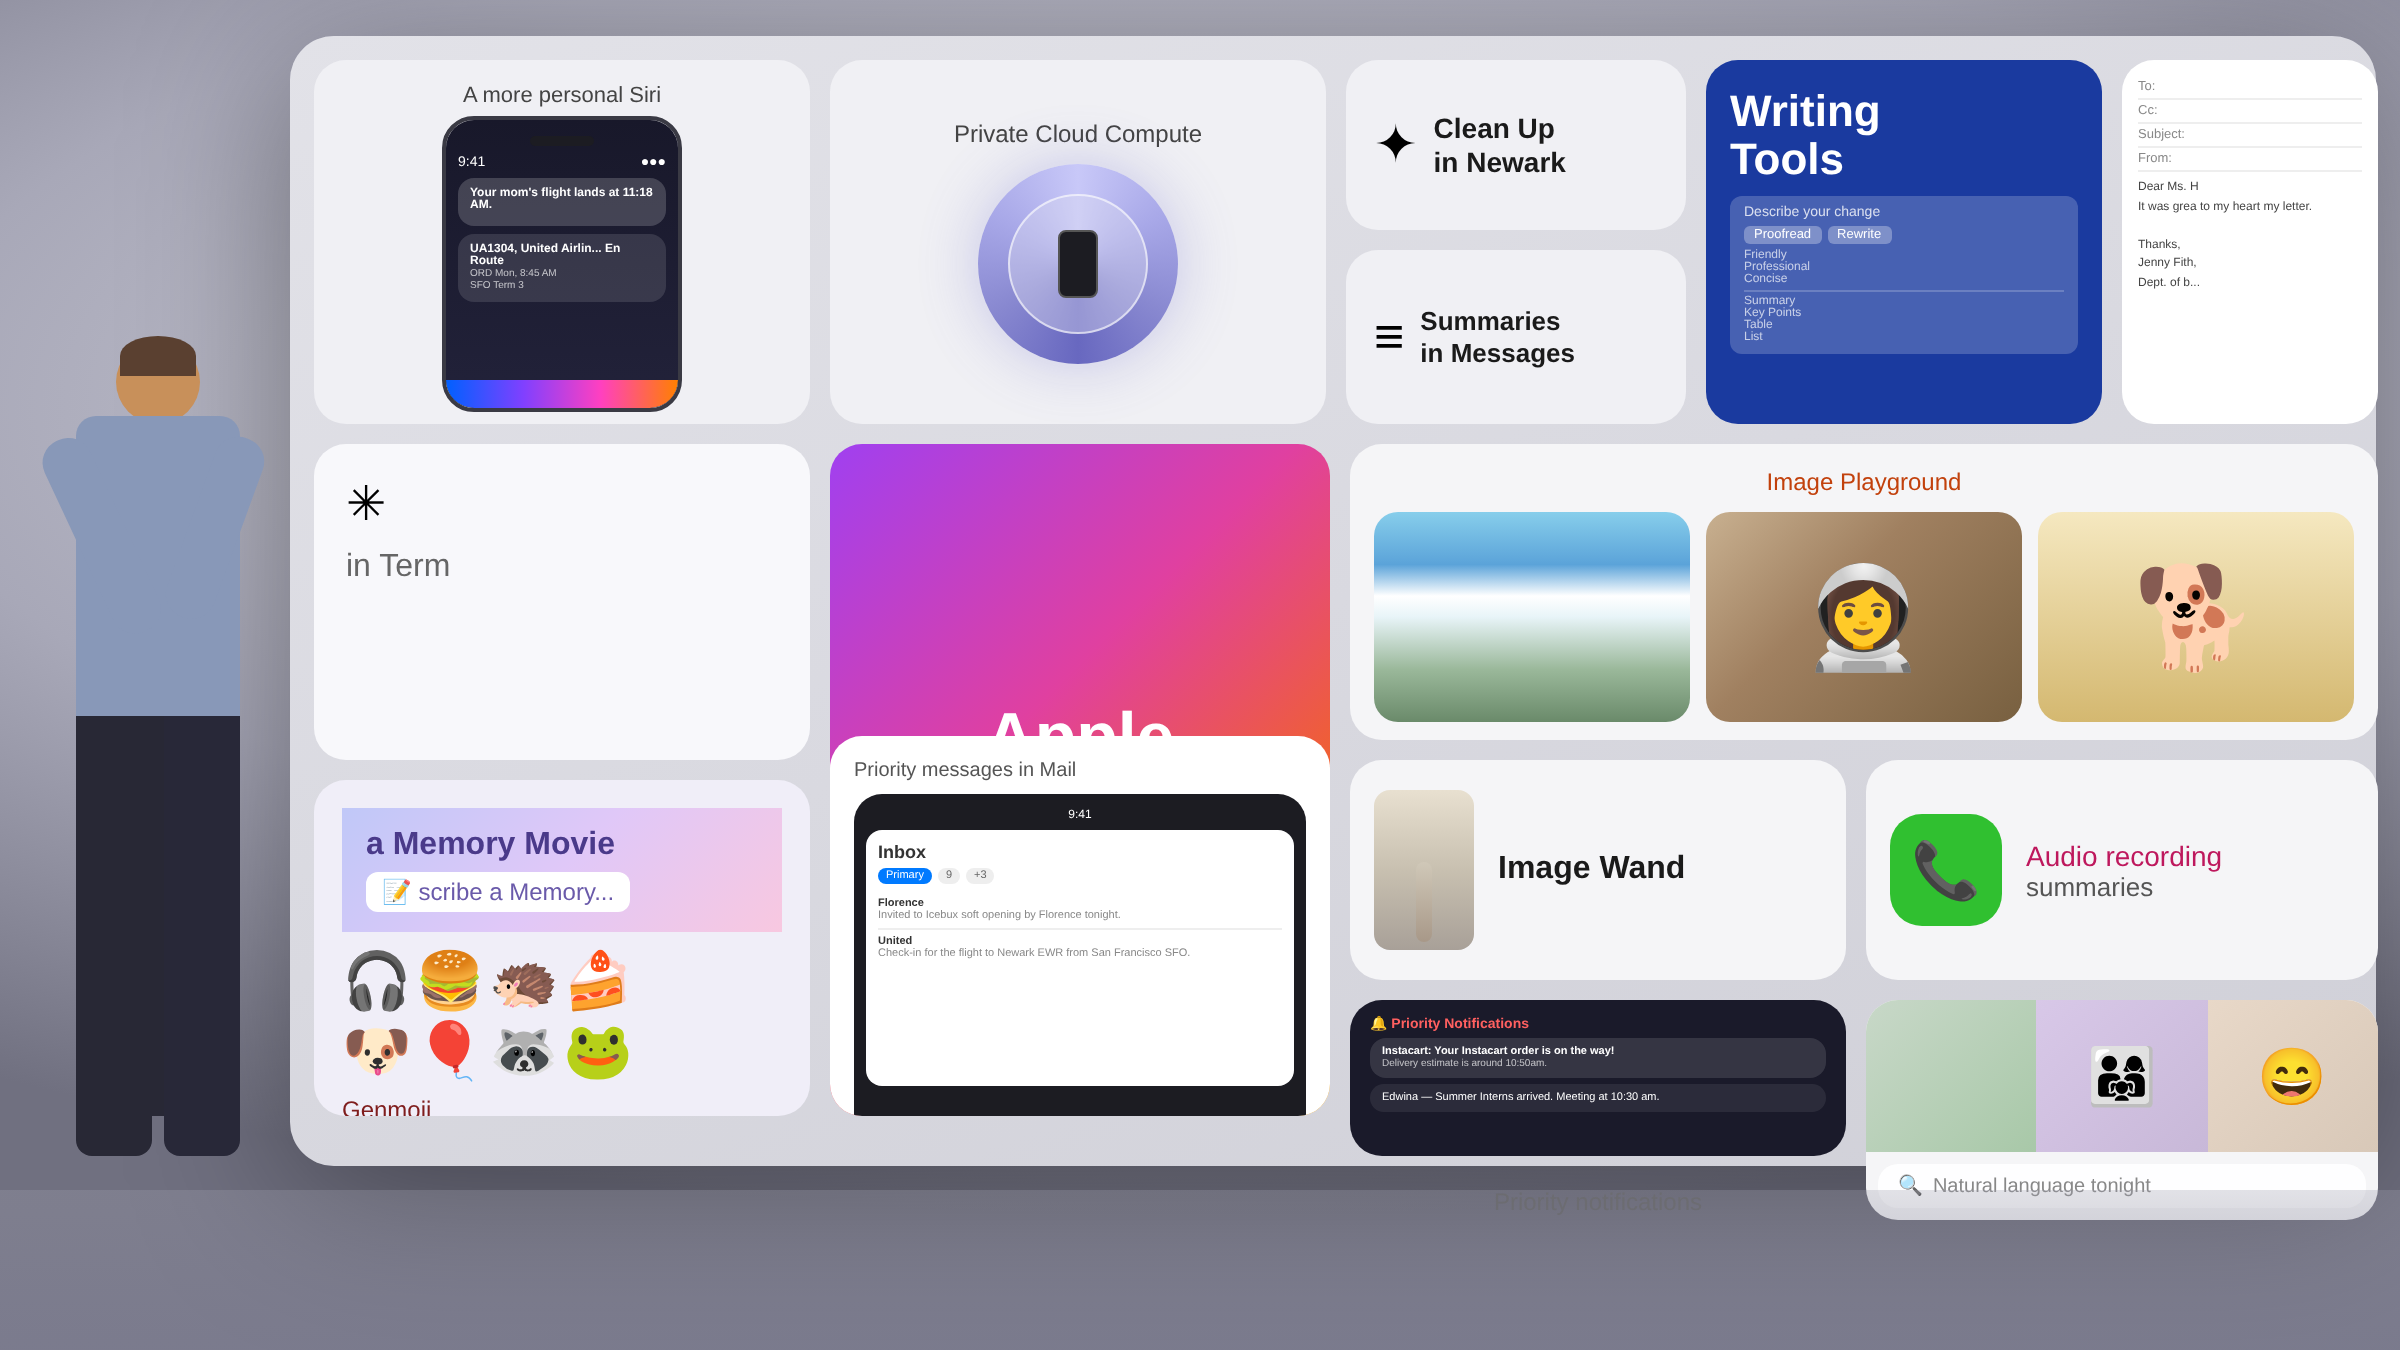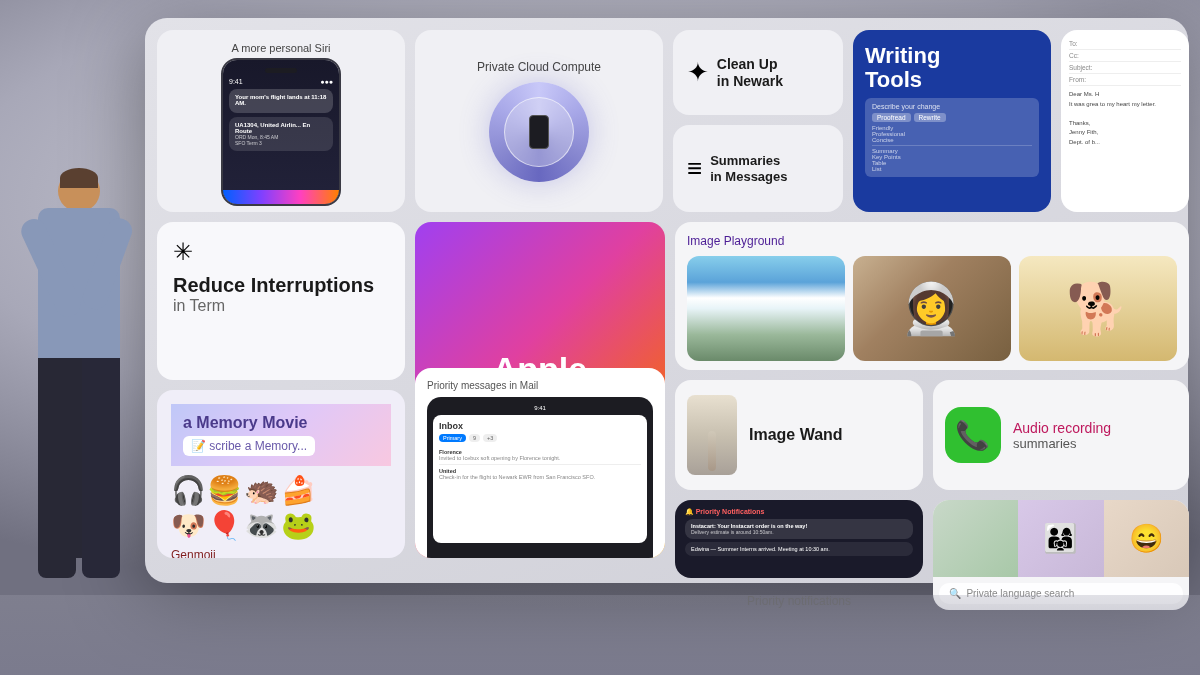--- a/index.html
+++ b/index.html
@@ -219,21 +219,20 @@
 
     <div style="
       position: absolute;
       left: 12px; top: 204px;
       width: 248px; height: 158px;
       background: #f8f8fb;
       border-radius: 16px;
       padding: 16px;
     ">
       <div style="font-size: 24px; margin-bottom: 8px;">✳</div>
-      <div style="font-size: 20px; font-weight: 700; color: #1a1a1a;">Reduce Interruptions</div>
       <div style="font-size: 16px; font-weight: 400; color: #666;">in Term</div>
     </div>
 
     <div style="
       position: absolute;
       left: 12px; top: 372px;
       width: 248px; height: 168px;
       background: #f0eef8;
       border-radius: 16px;
       padding: 14px;
@@ -273,21 +272,21 @@
     </div>
 
     <div style="
       position: absolute;
       left: 530px; top: 204px;
       width: 514px; height: 148px;
       background: #f5f5f7;
       border-radius: 16px;
       padding: 12px;
     ">
-      <div style="font-size: 12px; color: #4c1d95; font-weight: 500; margin-bottom: 8px; text-align: left;">Image Playground</div>
+      <div style="font-size: 12px; color: #c2410c; font-weight: 500; margin-bottom: 8px; text-align: center;">Image Playground</div>
       <div style="display: flex; gap: 8px; height: 105px;">
 
         <div style="
           flex: 1; border-radius: 12px; overflow: hidden;
           background: linear-gradient(180deg, #87ceeb 0%, #5ba3d9 25%, #fff 40%, #e8f4f8 50%, #9ab89a 75%, #6a8a6a 100%);
         "></div>
 
         <div style="
           flex: 1; border-radius: 12px; overflow: hidden;
           background: linear-gradient(135deg, #c8b090 0%, #a08060 40%, #786040 100%);
@@ -437,21 +436,21 @@
 
       <div style="
         background: rgba(255,255,255,0.9);
         border-radius: 10px;
         margin: 6px;
         padding: 5px 10px;
         display: flex; align-items: center; gap: 5px;
         font-size: 10px; color: #888;
       ">
         <span style="color:#aaa;">🔍</span>
-        <span>Private language search</span>
+        <span>Natural language tonight</span>
       </div>
     </div>
 
   </div>
 
   <div style="
     position: absolute;
     left: 0; top: 150px;
     width: 165px; height: 440px;
     z-index: 10;

